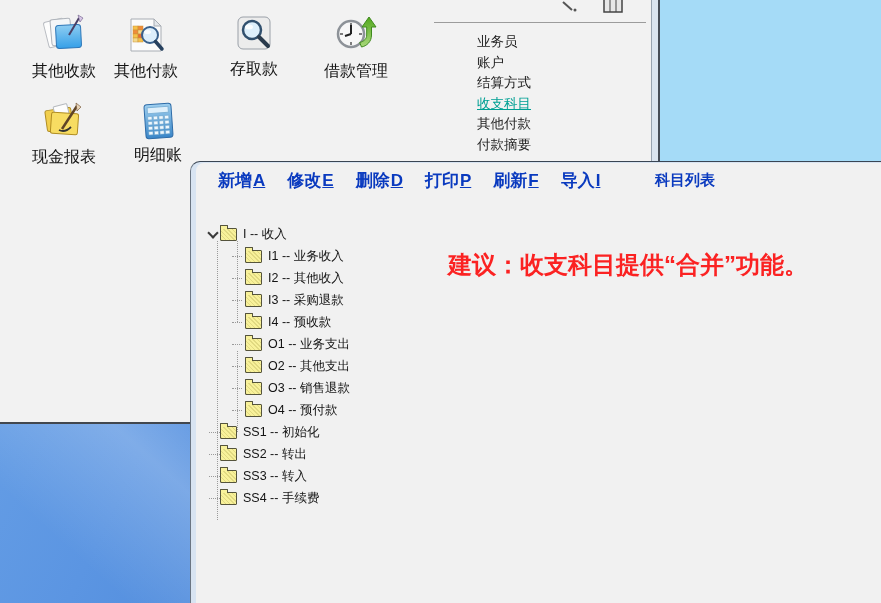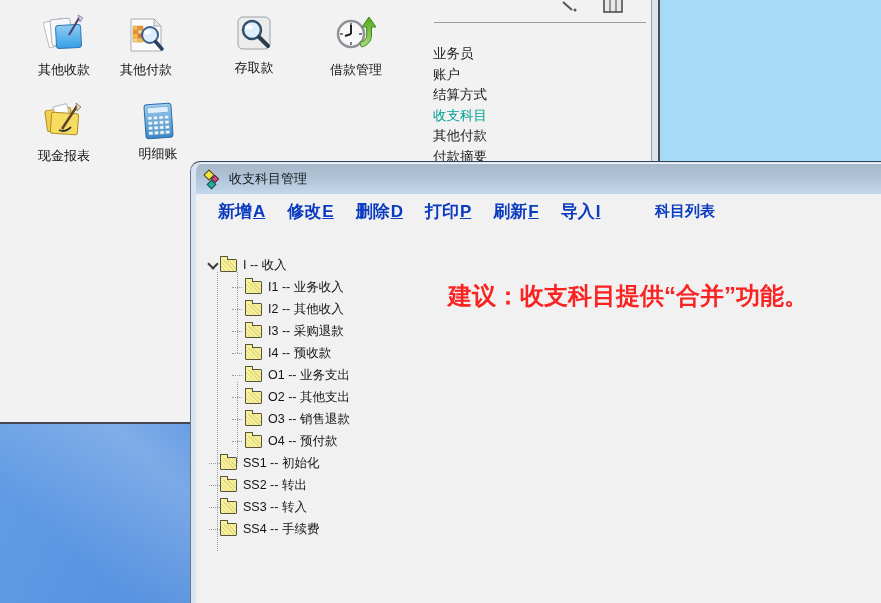--- a/index.html
+++ b/index.html
@@ -18,30 +18,30 @@
   .sky{position:absolute;left:660px;top:0;width:221px;height:161px;background:#a5dbf7;}
 
   
   .main-window{position:absolute;left:0;top:0;width:660px;height:424px;background:#f2f2f2;
     border-bottom:2px solid #42474e;box-sizing:border-box;overflow:hidden;}
   .right-strip{position:absolute;right:0;top:0;width:9px;height:100%;background:#dbe5f0;
     border-left:1px solid #98a4b1;border-right:2px solid #474e58;box-sizing:border-box;}
 
   .app-icon{position:absolute;width:88px;text-align:center;cursor:pointer;}
   .app-icon svg{display:block;margin:0 auto;}
-  .app-icon .lbl{display:block;margin-top:2px;font-size:13px;color:#141414;}
+  .app-icon .lbl{display:block;margin-top:2px;font-size:16px;color:#141414;}
 
   
   .clip{position:absolute;top:0;}
 
   
   .side-sep{position:absolute;left:434px;top:22px;width:212px;border-top:1px solid #9c9c9c;}
-  .side-menu{position:absolute;left:433px;top:32px;margin-top:12px;}
+  .side-menu{position:absolute;left:477px;top:32px;}
   .side-menu .mi{display:block;line-height:20.5px;font-size:13.5px;color:#1c1c1c;cursor:pointer;white-space:nowrap;}
-  .side-menu .mi.active{color:#00a094;}
+  .side-menu .mi.active{color:#00a094;text-decoration:underline;}
 
   
   .child-window{position:absolute;left:190px;top:161px;width:691px;height:442px;
     background:#d8e4f2;border-top:1px solid #3a4553;border-left:1px solid #6b7683;
     border-radius:10px 0 0 0;padding:1px 0 0 5px;box-sizing:border-box;}
   .cw-inner{width:100%;height:100%;border-radius:8px 0 0 0;overflow:hidden;background:#f1f1f1;}
   .cw-titlebar{height:31px;display:flex;align-items:center;padding-left:8px;box-sizing:border-box;
     border-top:1px solid #eef5fc;
     background:linear-gradient(180deg,#a7b9c9 0%,#b0c3d6 45%,#c3d8ed 100%);}
   .t-icon{position:relative;width:19px;height:19px;flex:none;}
@@ -231,28 +231,20 @@
       <span class="mi">其他付款</span>
       <span class="mi">付款摘要</span>
     </div>
 
     <div class="right-strip"></div>
   </div>
 
   <div class="child-window">
     <div class="cw-inner">
 
-      <div class="cw-titlebar">
-        <span class="t-icon">
-          <i class="d1"></i>
-            <i class="d2"></i>
-            <i class="d3"></i>
-        </span>
-        <span class="cw-title">收支科目管理</span>
-      </div>
 
       <div class="cw-toolbar">
         <span class="tb-btn"><span>新增</span><span class="tb-key">A</span></span>
         <span class="tb-btn"><span>修改</span><span class="tb-key">E</span></span>
         <span class="tb-btn"><span>删除</span><span class="tb-key">D</span></span>
         <span class="tb-btn"><span>打印</span><span class="tb-key">P</span></span>
         <span class="tb-btn"><span>刷新</span><span class="tb-key">F</span></span>
         <span class="tb-btn"><span>导入</span><span class="tb-key">I</span></span>
         <span class="tb-right">科目列表</span>
       </div>

